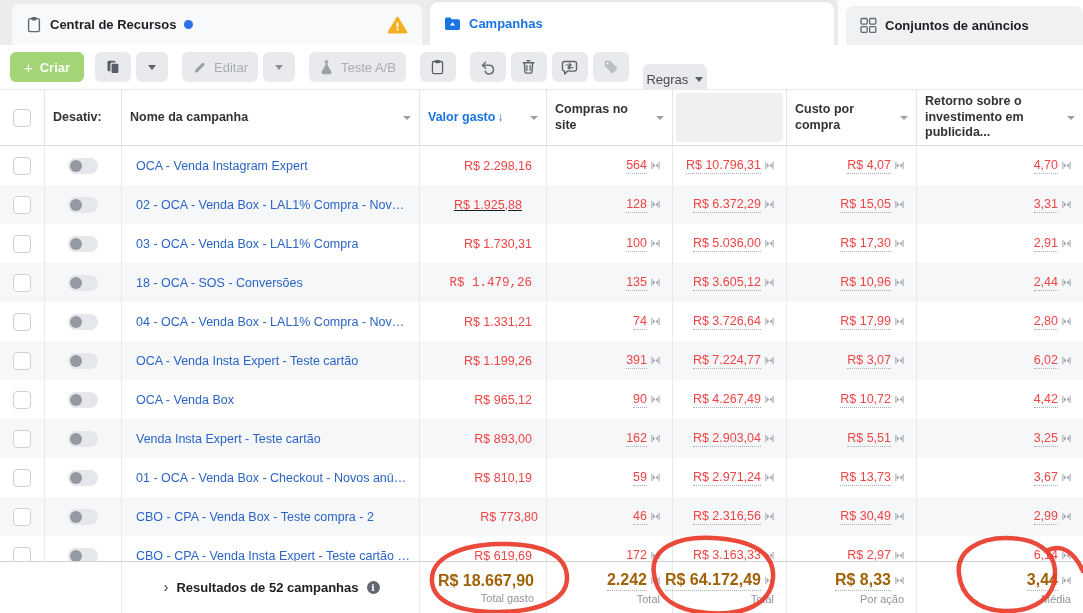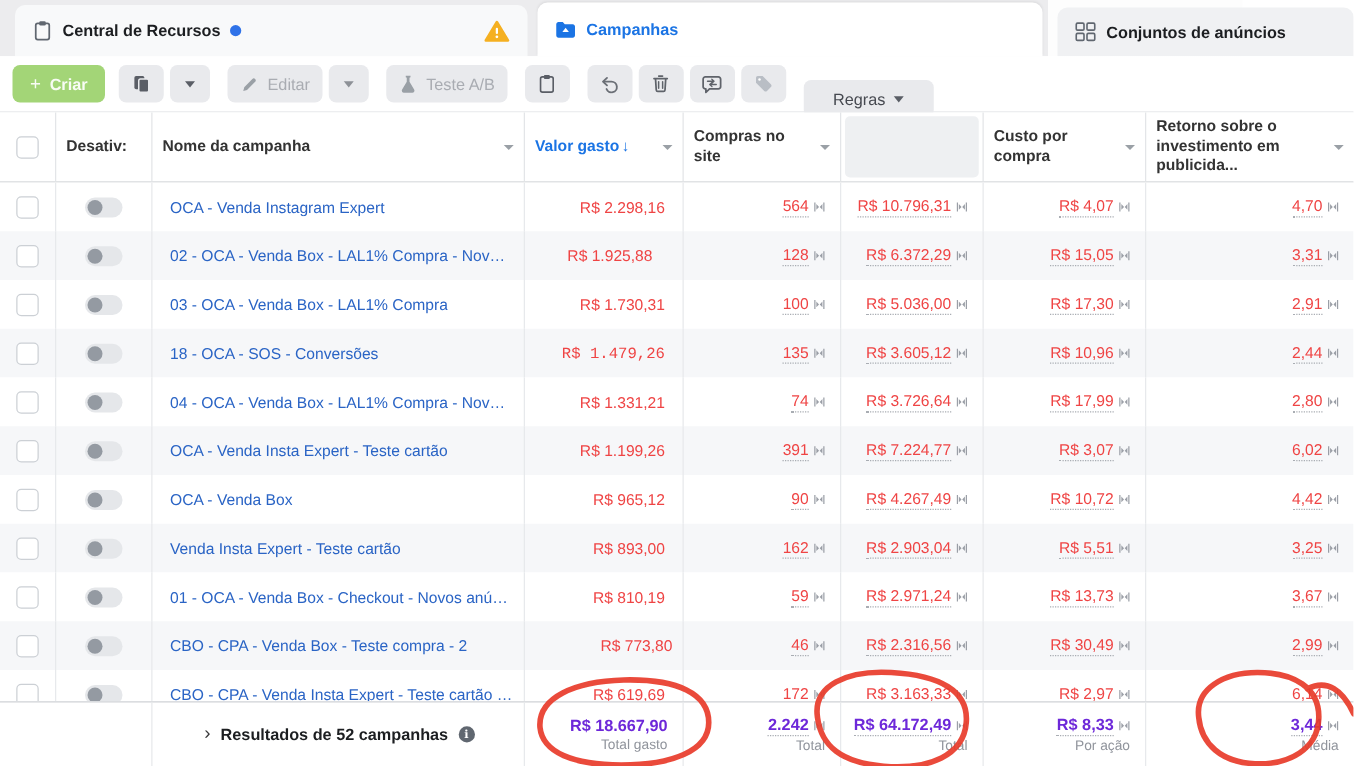--- a/index.html
+++ b/index.html
@@ -66,21 +66,21 @@
   .tfoot { position:absolute; top:561px; left:0; width:1083px; height:52px; background:#fff; border-top:1px solid #cfd2d6; }
   .tf { display:flex; flex-direction:column; justify-content:center; padding:0 12px 0 8px; border-right:1px solid #e7e9ec; }
   .tf:last-child { border-right:none; }
   .tf.no-border { border-right:none; }
   .tf-summary { flex-direction:row; align-items:center; gap:8px; padding-left:14px; }
   .chevron { font-size:15px; color:#3a3b3c; line-height:1; transform:translateY(-1px); }
   .summary-text { font-size:13px; font-weight:bold; color:#1c1e21; white-space:nowrap; }
   .info-icon { width:13px; height:13px; border-radius:50%; background:#606770; color:#fff; font-size:9px; font-weight:bold;
     display:flex; align-items:center; justify-content:center; font-family:"DejaVu Serif",serif; }
   .tf-valrow { display:flex; align-items:center; justify-content:flex-end; gap:4px; }
-  .tf-value { font-size:13px; font-weight:bold; color:#6d28d9; white-space:nowrap; }
+  .tf-value { font-size:16px; font-weight:bold; color:#a16207; white-space:nowrap; }
   .tf-label { font-size:11px; color:#90949c; text-align:right; margin-top:2px; }
 
   
   .annotations { position:absolute; inset:0; width:1083px; height:613px; pointer-events:none; }
 
   svg.glyph { display:block; }
 </style>
 </head>
 <body>
 
@@ -179,21 +179,21 @@
         <path d="M5 5 h5 m-1.6-1.7 L10.2 5 l-1.8 1.7 M12 7.6 H7 m1.6 1.7 L6.8 7.6 l1.8-1.7" fill="none" stroke="#5f636a" stroke-width="1.1" stroke-linecap="round" stroke-linejoin="round"></path>
       </svg>
     </button>
     <button class="btn icon-only">
       <svg class="glyph" width="16" height="16" viewBox="0 0 16 16">
         <path d="M1.8 3.2 v3.9 l6.6 6.6 a1.6 1.6 0 0 0 2.2 0 l3.1-3.1 a1.6 1.6 0 0 0 0-2.2 L7.1 1.8 H3.2 a1.4 1.4 0 0 0-1.4 1.4 Z" fill="#b9bec5"></path>
         <circle cx="4.6" cy="4.6" r="1" fill="#fff"></circle>
       </svg>
     </button>
     <span class="tb-gap"></span>
-    <button class="btn" style="width:104px;margin-top:24px;">
+    <button class="btn" style="width:64px;margin-top:24px;">
       <span style="color:#464950;">Regras</span>
       <span class="caret dark"></span>
     </button>
   </div>
 
   <div class="thead grid">
     <div class="th c-center" style="justify-content:center;">
       <span class="checkbox"></span>
     </div>
     <div class="th">
@@ -274,21 +274,21 @@
           <span class="checkbox"></span>
         </div>
         <div class="cell" style="justify-content:center;">
           <span class="toggle">
             <span class="knob"></span>
           </span>
         </div>
         <div class="cell" style="padding-left:14px;">
           <a class="name-link">02 - OCA - Venda Box - LAL1% Compra - Novos c...</a>
         </div>
-        <div class="cell c-num" style="padding-right:24px;">
+        <div class="cell c-num" style="padding-right:24px;text-decoration:underline;">
           <span class="num">R$ 1.925,88</span>
         </div>
         <div class="cell c-num">
           <span class="num dotted">128</span>
           <svg class="attr-icon" width="9" height="9" viewBox="0 0 10 10">
             <path d="M1 1v8M9 1v8" stroke="#8a8f98" stroke-width="1.1" fill="none"></path>
             <path d="M2.3 2.4 4.7 5 2.3 7.6zM7.7 2.4 5.3 5 7.7 7.6z" fill="#8a8f98"></path>
           </svg>
         </div>
         <div class="cell c-num">

